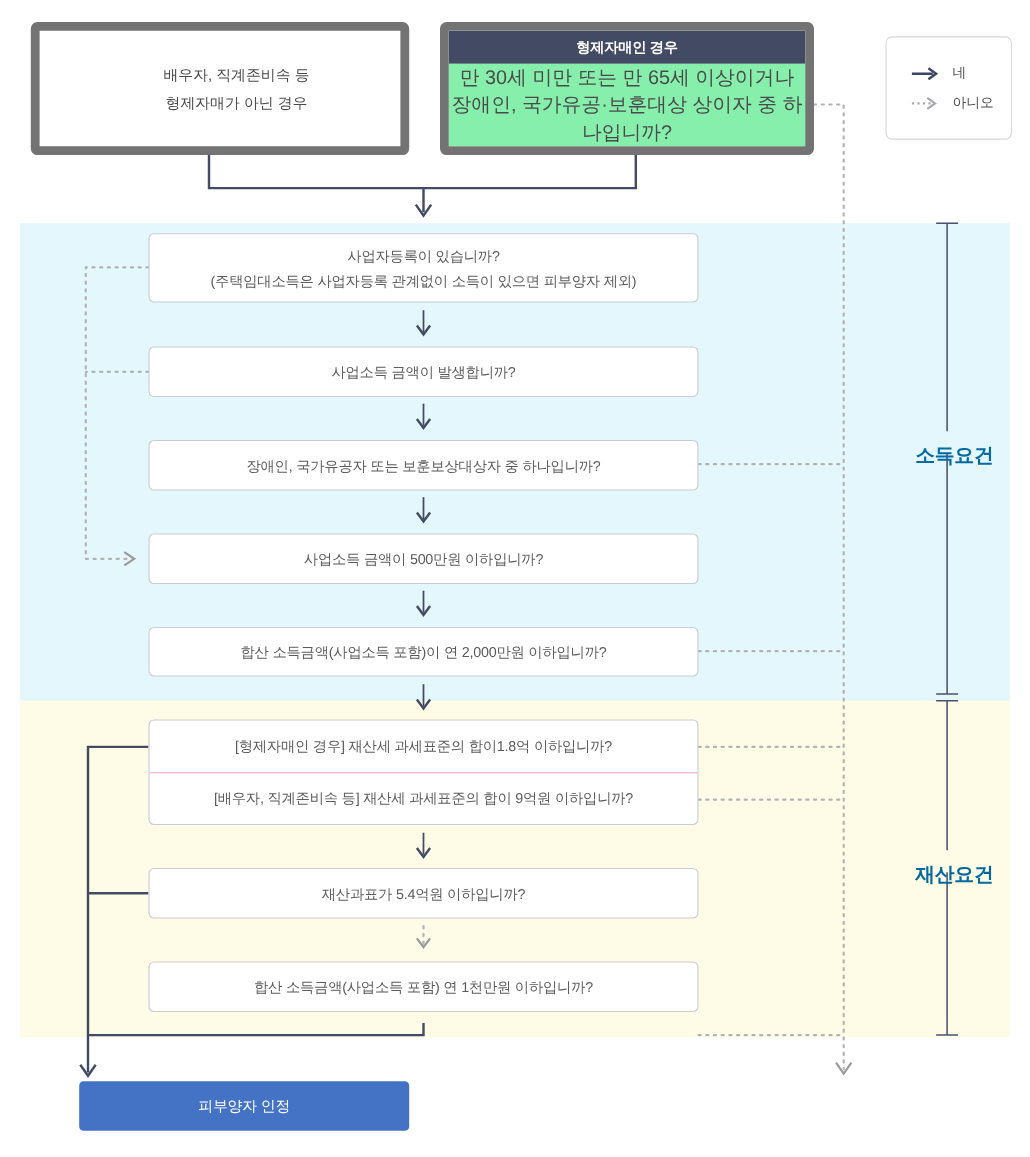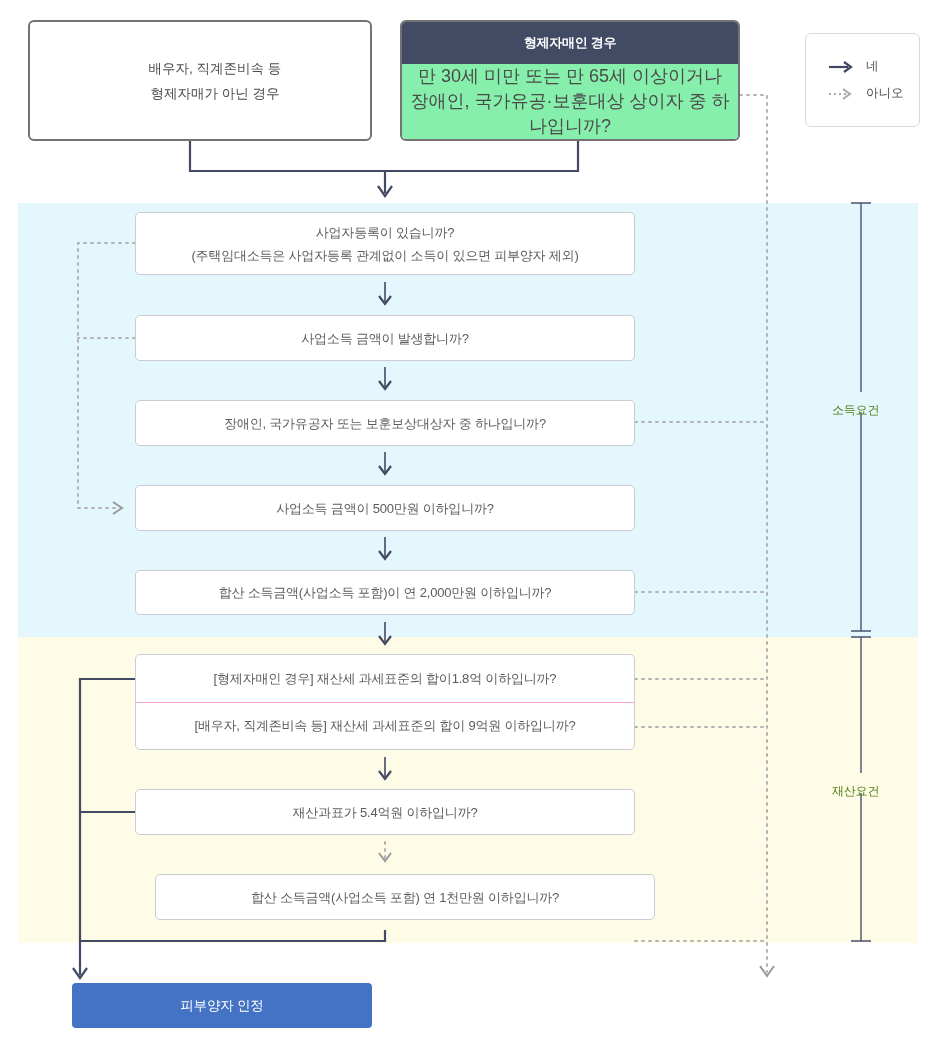--- a/index.html
+++ b/index.html
@@ -11,21 +11,21 @@
   #stage { position: relative; width: 936px; height: 1052px; overflow: hidden; }
 
   
   .band { position: absolute; left: 18px; width: 900px; }
   #band-income   { top: 203px; height: 434px; background: #e3f7fd; }
   #band-property { top: 637px; height: 306px; background: #fefce6; }
 
   
   .top-box {
     position: absolute;
-    border: 2px solid #737373;
+    border: 8px solid #737373;
     border-radius: 6px;
     background: #ffffff;
   }
   #top-left-box {
     left: 28px; top: 20px; width: 344px; height: 121px;
     display: flex; align-items: center; justify-content: center;
   }
   #top-left-text {
     font-size: 13.5px; color: #4a4a4a; line-height: 25px; text-align: center; margin-left: 30px;
   }
@@ -79,21 +79,21 @@
     position: absolute; height: 45px; border-radius: 4px;
     display: flex; align-items: center; justify-content: center;
     color: #ffffff; font-size: 13.5px; font-weight: normal; letter-spacing: -0.2px;
     cursor: pointer;
   }
   #result-accept { left: 72px;  top: 983px; width: 300px; background: #4472c4; }
   #result-exclude{ left: 476px; top: 983px; width: 300px; background: #c8521d; }
 
   
   .bracket-label {
-    position: absolute; font-size: 12px; font-weight: normal; color: #4d7c0f;
+    position: absolute; font-size: 18px; font-weight: bold; color: #0369a1;
     letter-spacing: -0.2px;
   }
   #label-income   { left: 832px; top: 402px; }
   #label-property { left: 832px; top: 783px; }
 
   
   #wires { position: absolute; left: 0; top: 0; width: 936px; height: 1052px; }
   .solid-line  { stroke: #434a63; stroke-width: 2.2; fill: none; }
   .solid-thin  { stroke: #434a63; stroke-width: 1.6; fill: none; }
   .dot-line    { stroke: #b3b3b3; stroke-width: 2; fill: none;
@@ -230,21 +230,21 @@
     </div>
     <div class="q-row">
       <div class="q-text">[배우자, 직계존비속 등] 재산세 과세표준의 합이 9억원 이하입니까?</div>
     </div>
   </div>
 
   <div class="q-box" style="left:135px; top:789px; width:500px; height:46px;">
     <div class="q-text">재산과표가 5.4억원 이하입니까?</div>
   </div>
 
-  <div class="q-box" style="left:135px; top:874px; width:500px; height:46px;margin-left:20px;">
+  <div class="q-box" style="left:135px; top:874px; width:500px; height:46px;">
     <div class="q-text">합산 소득금액(사업소득 포함) 연 1천만원 이하입니까?</div>
   </div>
 
   <div class="bracket-label" id="label-income">소득요건</div>
   <div class="bracket-label" id="label-property">재산요건</div>
 
   <div class="result-btn" id="result-accept">피부양자 인정</div>
 
 </div>
 

